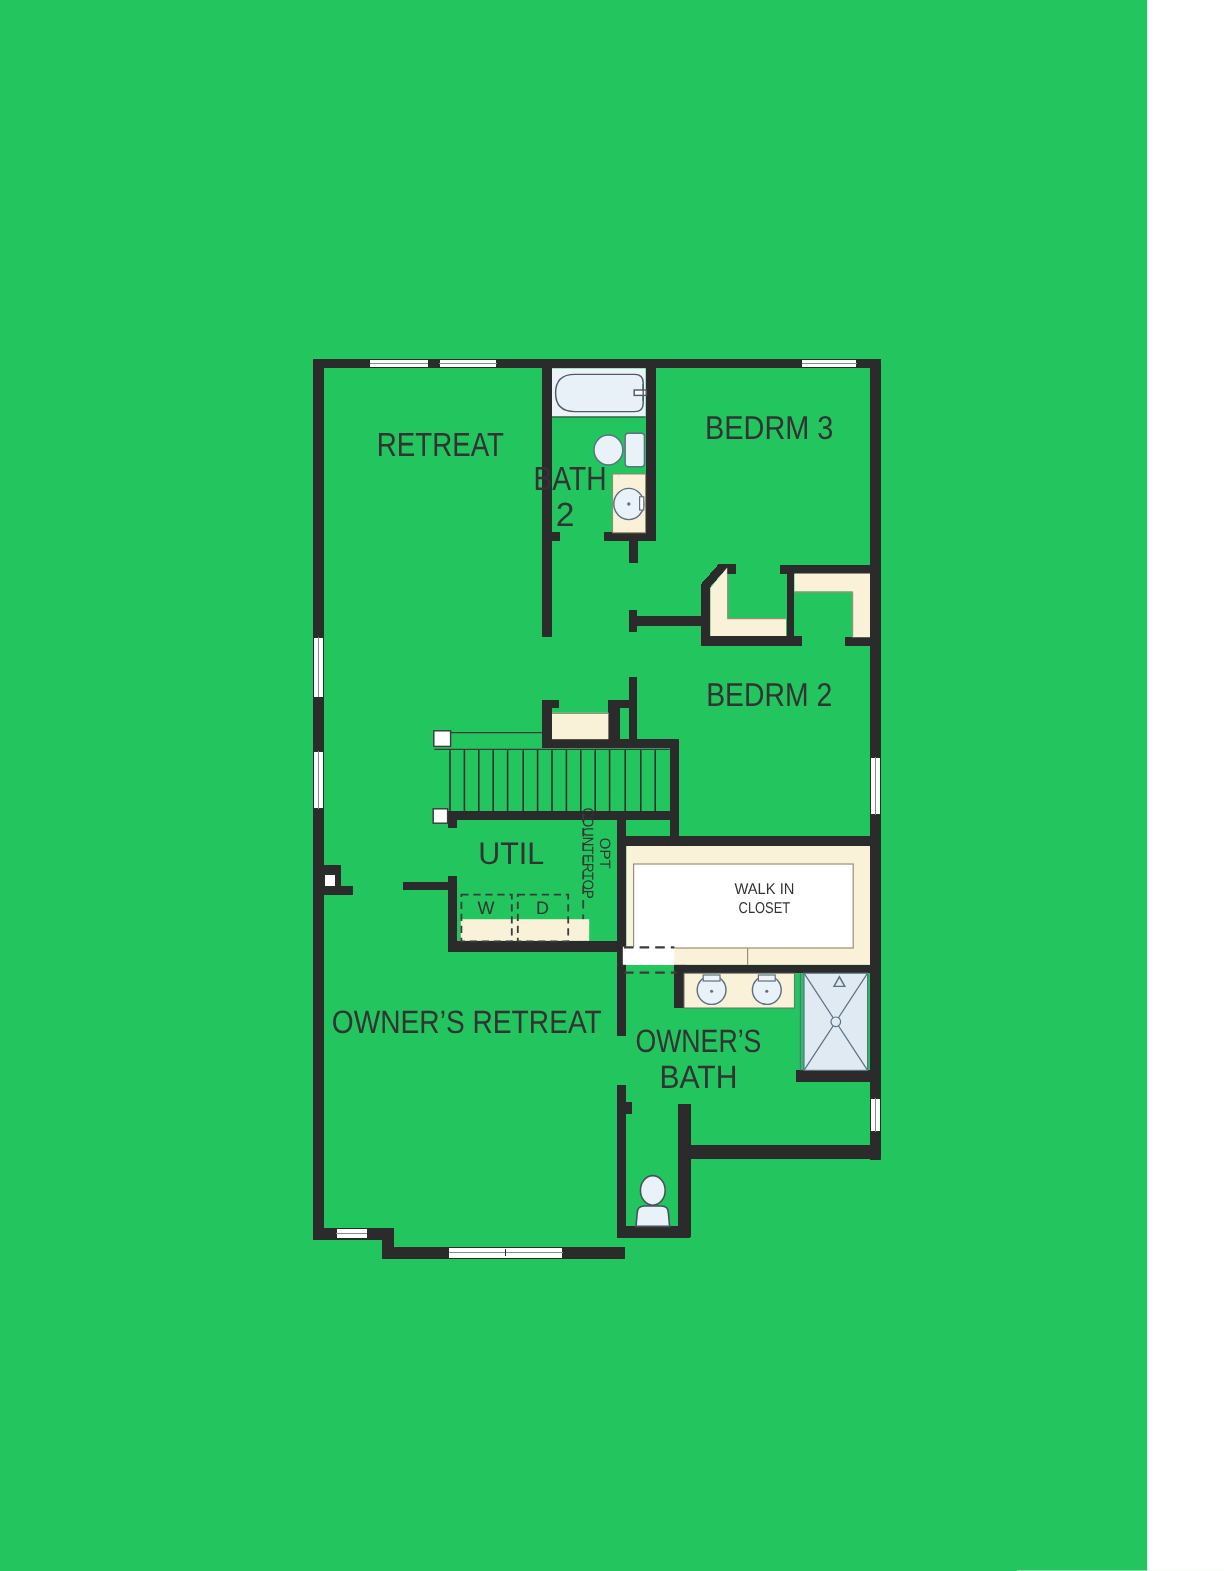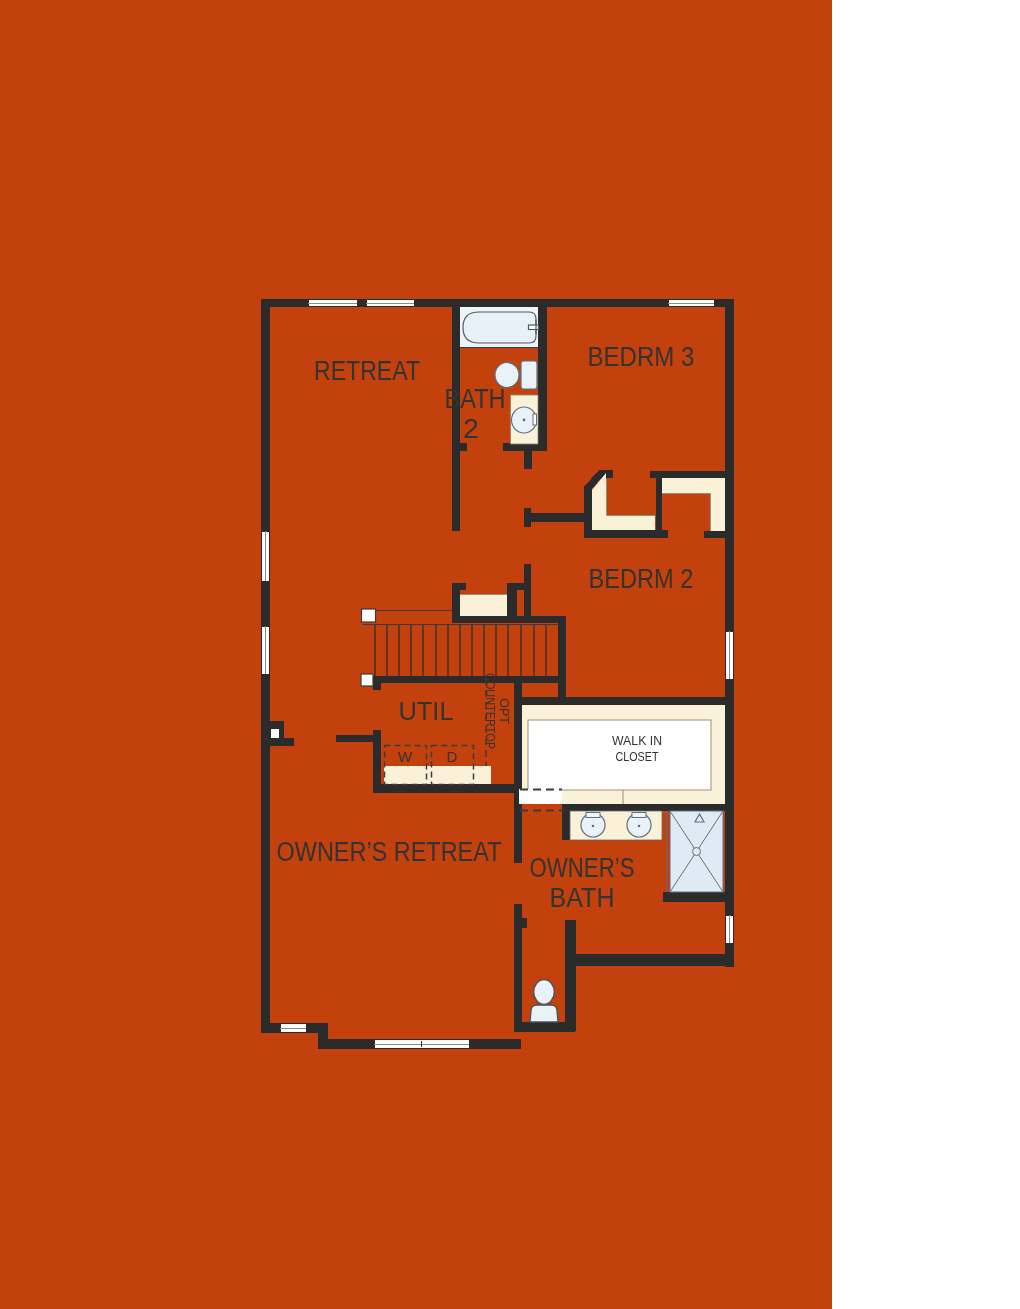--- a/index.html
+++ b/index.html
@@ -1,16 +1,16 @@
 <!DOCTYPE html>
 <html><head>
 <meta charset="utf-8">
 <style>
   html,body{margin:0;padding:0;background:#ffffff;}
-  #page{position:relative;width:832px;height:1309px;background:#c2410c;overflow:hidden;}
+  #page{position:relative;width:956px;height:1309px;background:#22c55e;overflow:hidden;}
   svg text{font-family:"Liberation Sans",sans-serif;fill:#333333;}
 </style>
 </head>
 <body>
 <div id="page">
 <svg width="1020" height="1309" viewBox="0 0 1020 1309" xmlns="http://www.w3.org/2000/svg">
 <g shape-rendering="crispEdges">
 
 <rect x="261" y="299" width="473" height="8" fill="#2b2b2b"></rect>
 

